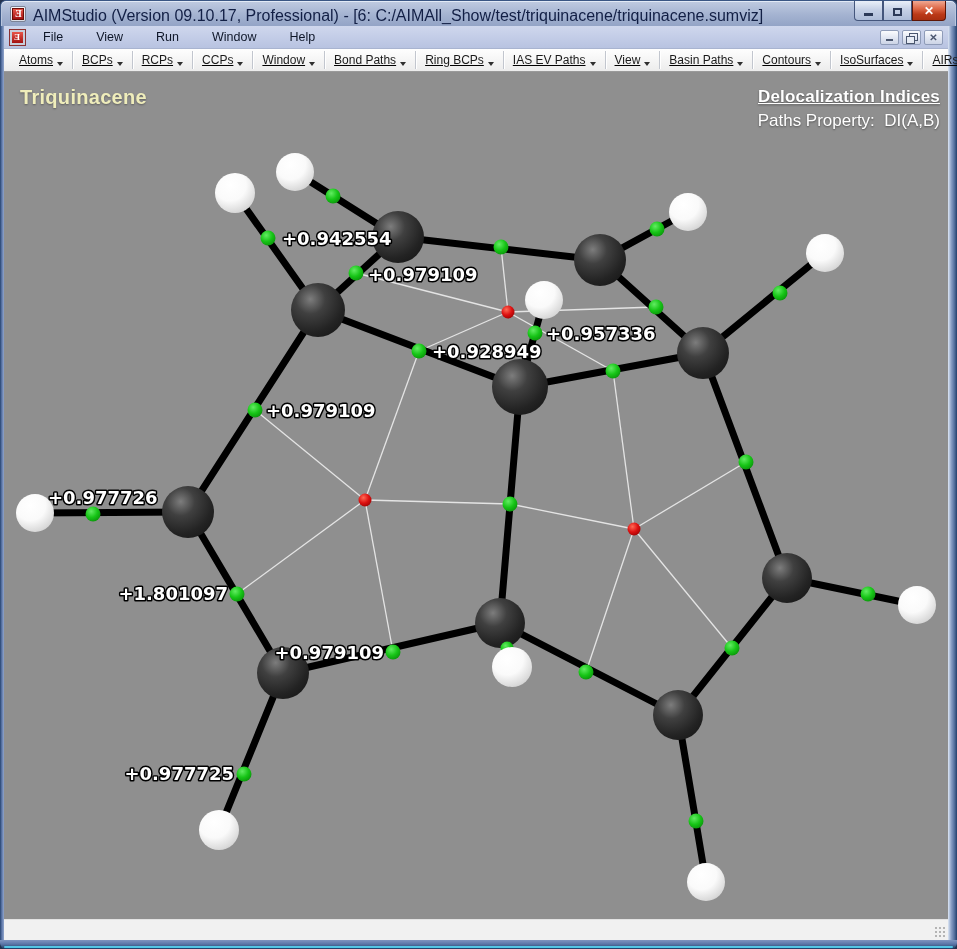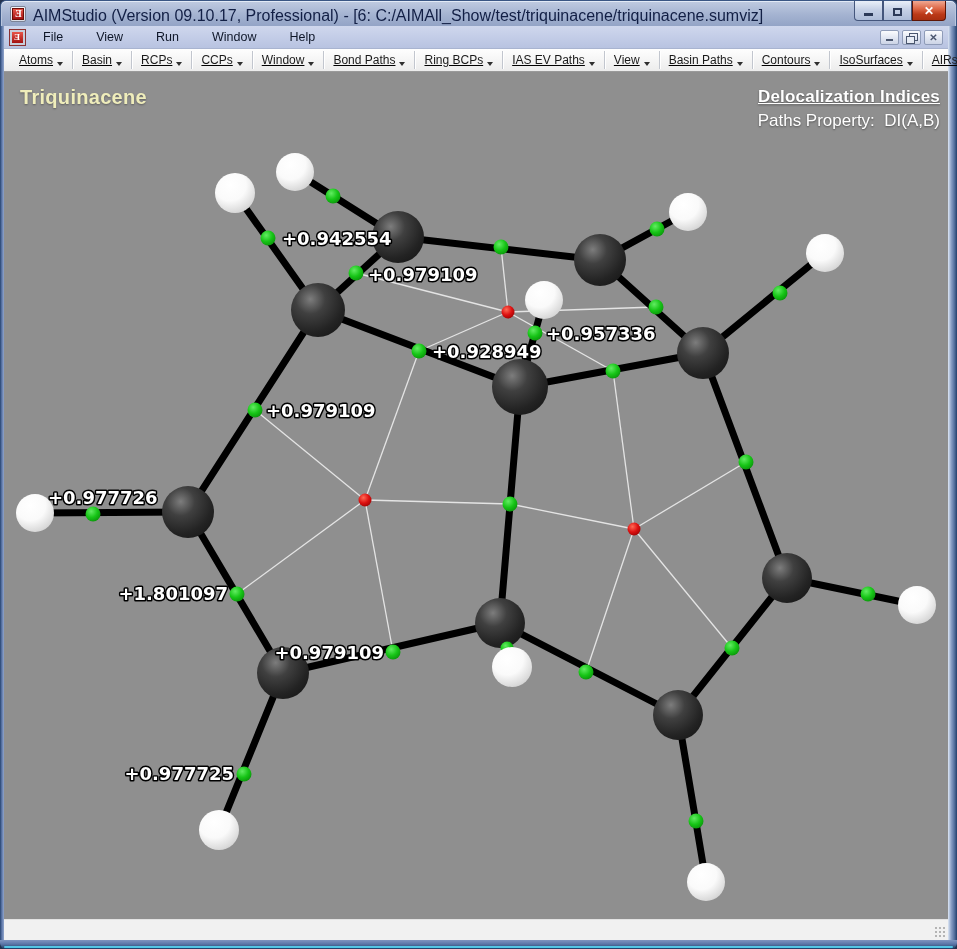--- a/index.html
+++ b/index.html
@@ -175,21 +175,21 @@
 
 <div class="toolbar">
   <div class="tb-grip"></div>
   <div style="display:flex;align-items:center;height:100%;">
       <span class="tb-btn">
         <span>Atoms</span>
         <span class="tb-arrow"></span>
       </span>
       <span class="tb-sep"></span>
       <span class="tb-btn">
-        <span>Basin</span>
+        <span>BCPs</span>
         <span class="tb-arrow"></span>
       </span>
       <span class="tb-sep"></span>
       <span class="tb-btn">
         <span>RCPs</span>
         <span class="tb-arrow"></span>
       </span>
       <span class="tb-sep"></span>
       <span class="tb-btn">
         <span>CCPs</span>

